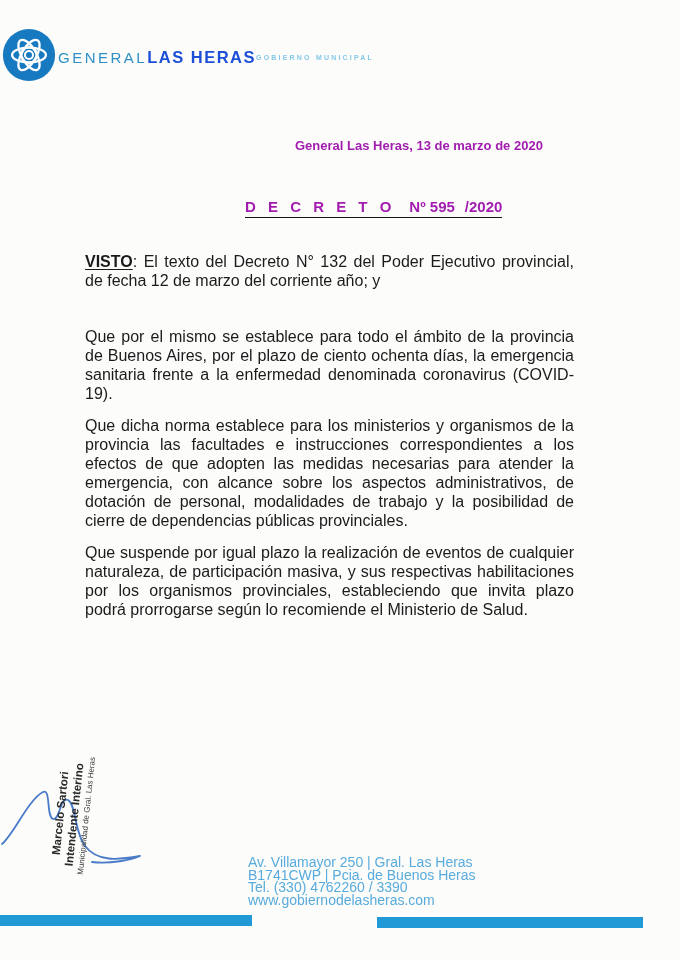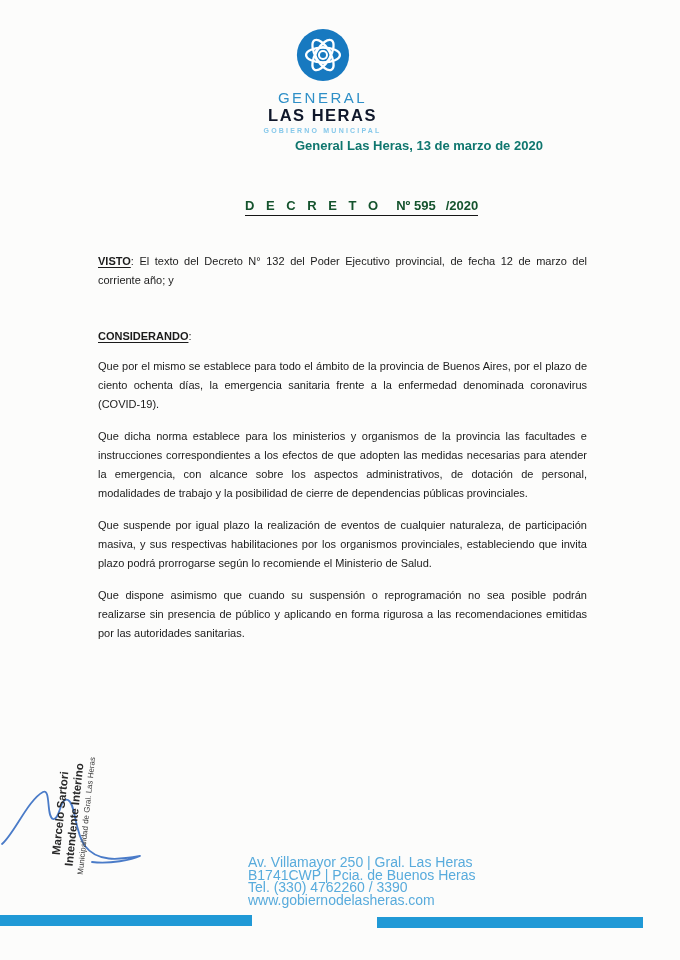--- a/index.html
+++ b/index.html
@@ -11,57 +11,57 @@
   .page{
     position:relative;
     width:680px;height:960px;
     background:#fcfcfb;
     overflow:hidden;
   }
 
   
   .logo{
     position:absolute;left:0;top:26px;width:645px;
-    display:flex;flex-direction:column;align-items:center;
+    display:flex;align-items:center;
   }
   .logo .emblem{width:58px;height:58px;margin-bottom:5px;}
   .logo .name1{
     font-size:15px;letter-spacing:2.5px;color:#2e8fc7;
     line-height:17px;font-weight:400;
   }
   .logo .name2{
-    font-size:16.5px;letter-spacing:1.5px;color:#0f172a;
+    font-size:16.5px;letter-spacing:1.5px;color:#1d4ed8;
     font-weight:bold;line-height:19px;
   }
   .logo .sub{
     font-size:7px;letter-spacing:2.2px;color:#85c8ea;
     line-height:11px;font-weight:bold;
   }
 
   
   .dateline{
     position:absolute;left:295px;top:138px;
-    font-size:13px;color:#0f766e;font-weight:600;
+    font-size:13px;color:#a21caf;font-weight:600;
   }
   .decree-title{
     position:absolute;left:245px;top:198px;
-    font-size:13px;color:#14532d;font-weight:bold;
+    font-size:15px;color:#a21caf;font-weight:bold;
     white-space:nowrap;
   }
   .decree-title .underl{
     border-bottom:1.5px solid #161616;padding-bottom:2px;
   }
   .decree-title .word{letter-spacing:4px;}
   .decree-title .num{margin-left:14px;}
   .decree-title .yr{margin-left:10px;}
 
   
   .body-text{
-    position:absolute;left:98px;top:252px;width:489px;
-    font-size:11px;line-height:19px;color:#1b1b1b;
+    position:absolute;left:85px;top:252px;width:489px;
+    font-size:16px;line-height:19px;color:#1b1b1b;
     text-align:justify;
   }
   .body-text p{margin:0 0 13px 0;}
   .body-text p.visto{margin-bottom:37px;}
   .body-text p.consid{margin-bottom:11px;}
   .lbl{
     font-weight:bold;
     text-decoration:underline;
     text-underline-offset:2px;
   }
@@ -113,26 +113,24 @@
 
   <div class="decree-title">
     <span class="underl">
       <span class="word">D E C R E T O</span><span class="num">Nº 595</span><span class="yr">/2020</span>
     </span>
   </div>
 
   <div class="body-text">
     <p class="visto"><span class="lbl">VISTO</span><span>:   El texto del Decreto N° 132 del Poder Ejecutivo provincial, de fecha 12 de marzo del corriente año; y</span></p>
 
-    <p class="consid"><span class="lbl">CONSIDERANDO</span><span>:</span></p>
 
     <p>Que por el mismo se establece para todo el ámbito de la provincia de Buenos Aires, por el plazo de ciento ochenta días, la emergencia sanitaria frente a la enfermedad denominada coronavirus (COVID-19).</p>
     <p>Que dicha norma establece para los ministerios y organismos de la provincia las facultades e instrucciones correspondientes a los efectos de que adopten las medidas necesarias para atender la emergencia, con alcance sobre los aspectos administrativos, de dotación de personal, modalidades de trabajo y la posibilidad de cierre de dependencias públicas provinciales.</p>
     <p>Que suspende por igual plazo la realización de eventos de cualquier naturaleza, de participación masiva,  y sus respectivas habilitaciones por los organismos provinciales, estableciendo que invita plazo podrá prorrogarse según lo recomiende el Ministerio de Salud.</p>
-    <p>Que dispone asimismo que cuando su suspensión o reprogramación no sea posible podrán realizarse sin presencia de público y aplicando en forma rigurosa a las recomendaciones emitidas por las  autoridades sanitarias.</p>
   </div>
 
   <svg class="sig-ink" width="160" height="110" viewBox="0 0 160 110">
     <path d="M2 68 C 14 58, 28 24, 43 16 C 51 12, 46 40, 53 43 C 60 45, 60 20, 68 24 C 76 28, 74 55, 85 70 C 97 86, 118 84, 140 80 C 132 84, 110 88, 92 86" fill="none" stroke="#4a7bc8" stroke-width="1.8" stroke-linecap="round" stroke-linejoin="round"></path>
   </svg>
 
   <div class="sig-block">
     <div class="sig-name">Marcelo Sartori</div>
     <div class="sig-role">Intendente Interino</div>
     <div class="sig-org">Municipalidad de Gral. Las Heras</div>

